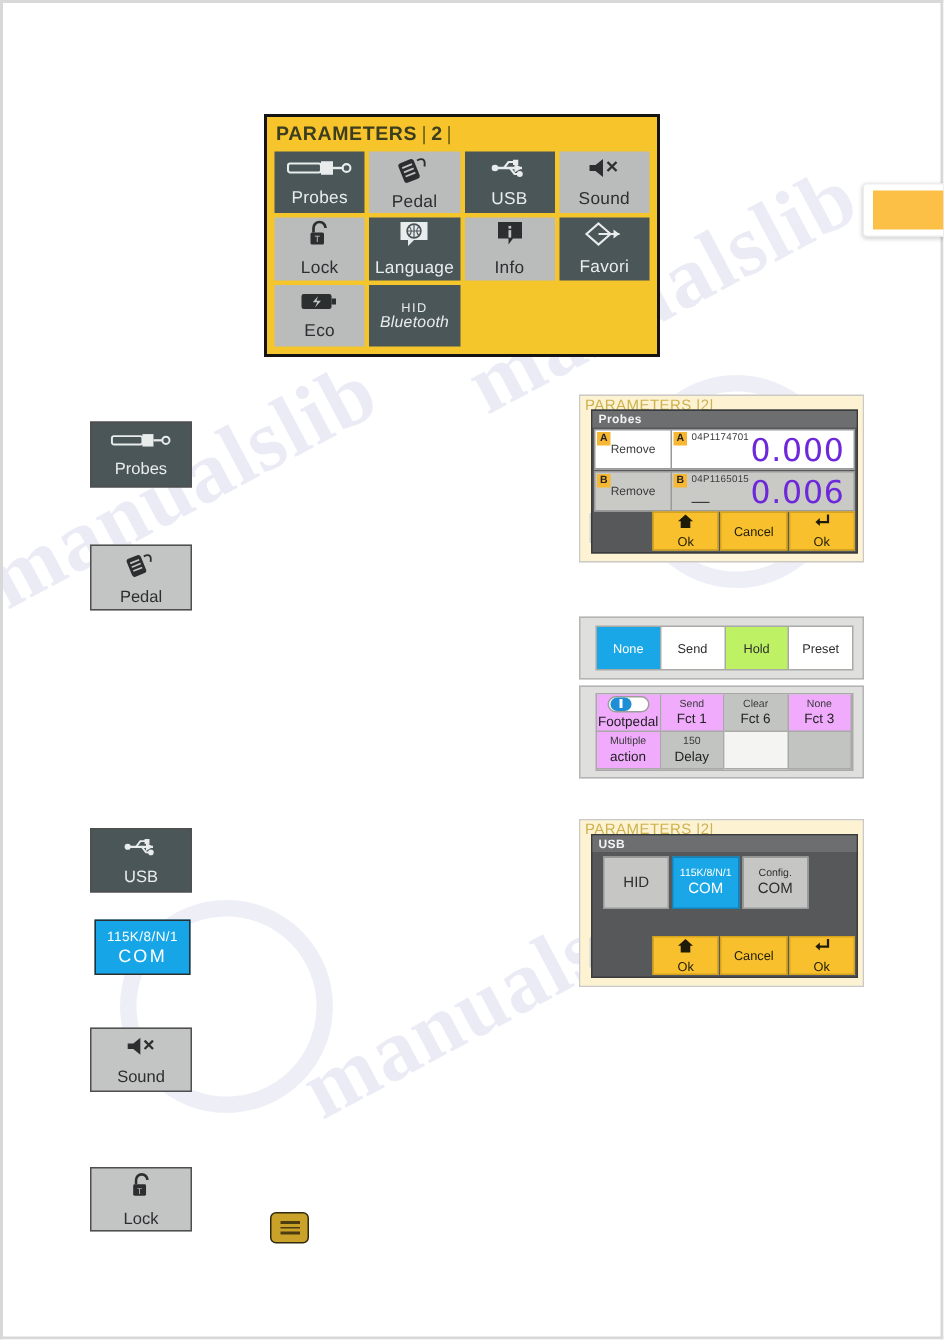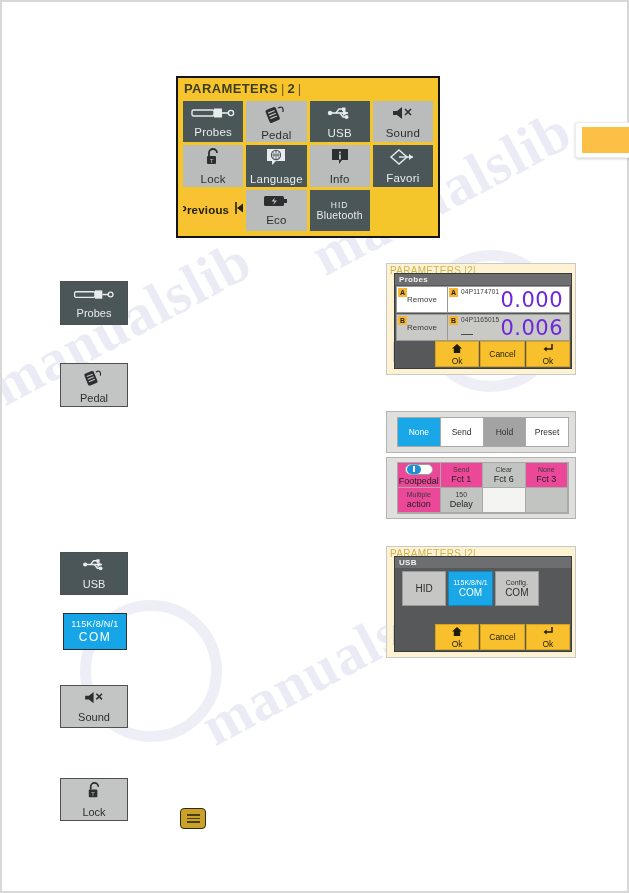--- a/index.html
+++ b/index.html
@@ -58,21 +58,21 @@
   .pgrid{
     position:absolute;left:2px;top:20px;right:2px;bottom:2px;
     display:grid;grid-template-columns:repeat(4,1fr);grid-template-rows:repeat(3,1fr);
     gap:3px;padding:3px;box-sizing:border-box;background:#f5c52c;
   }
   .pbtn{
     display:flex;flex-direction:column;align-items:center;justify-content:center;
     box-sizing:border-box;position:relative;overflow:hidden;
   }
   .pbtn .lbl{font-size:11.5px;line-height:12px;text-align:center;letter-spacing:.2px;}
-  .pbtn .lbl.two{font-size:10.5px;line-height:11px;}
+  .pbtn .lbl.two{font-size:10.5px;line-height:11px;font-style:italic;}
   .pbtn .sub{font-size:8.5px;line-height:10px;letter-spacing:1px;}
   .pbtn.dark{background:#4a5658;}
   .pbtn.dark .lbl,.pbtn.dark .sub{color:#e9eced;}
   .pbtn.light{background:#b9bcbb;}
   .pbtn.light .lbl,.pbtn.light .sub{color:#2b2f30;}
   .pbtn.amber{background:#f9c233;}
   .pbtn.amber .lbl{color:#23210d;font-weight:bold;}
   .pbtn.amber{flex-direction:row;gap:5px;}
   .ico{display:block;margin-bottom:2px;}
 
@@ -132,33 +132,33 @@
   
   #pedal-mode-panel{left:386px;top:411px;width:190px;height:42px;background:#dfe0de;border:1px solid #b4b5b3;}
   .strip{position:absolute;left:10px;top:5px;right:6px;bottom:5px;display:flex;border:1px solid #a9aaa8;box-sizing:border-box;}
   .strip .cell{
     flex:1;display:flex;align-items:center;justify-content:center;
     font-size:8.5px;color:#2d2d2d;border-right:1px solid #a9aaa8;box-sizing:border-box;
     background:#ffffff;
   }
   .strip .cell:last-child{border-right:none;}
   .strip .cell.sel{background:#19a7e8;color:#ffffff;}
-  .strip .cell.gray{background:#a3a3a3;}
+  .strip .cell.gray{background:#bef264;}
 
   
   #pedal-config-panel{left:386px;top:457px;width:190px;height:62px;background:#dfe0de;border:1px solid #b4b5b3;}
   .pc-grid{
     position:absolute;left:10px;top:4px;right:6px;bottom:4px;
     display:grid;grid-template-columns:repeat(4,1fr);grid-template-rows:repeat(2,1fr);
     border:1px solid #a9aaa8;box-sizing:border-box;
   }
   .pc{
     display:flex;flex-direction:column;align-items:center;justify-content:center;
     border-right:1px solid #a9aaa8;border-bottom:1px solid #a9aaa8;box-sizing:border-box;
-    background:#ec4899;
+    background:#f0abfc;
   }
   .pc.gray{background:#c2c4c1;}
   .pc.blank{background:#f4f5f3;}
   .pc .t1{font-size:7px;color:#3a3a3a;line-height:8px;}
   .pc .t2{font-size:9px;color:#222;line-height:11px;}
   .toggle{
     width:28px;height:11px;border-radius:6px;background:#ffffff;border:1px solid #9d9e9c;
     position:relative;margin-bottom:1px;box-sizing:border-box;
   }
   .toggle .knob{position:absolute;left:1px;top:0px;width:14px;height:9px;border-radius:5px;background:#1e8fd5;}
@@ -305,29 +305,20 @@
       <span class="ico">
         <svg width="28" height="18" viewBox="0 0 28 18">
             <path d="M10 2 l8 7 -8 7 -8 -7 z" fill="none" stroke="#e9eced" stroke-width="1.4"></path>
             <path d="M10 9 h14" stroke="#e9eced" stroke-width="1.4"></path>
             <path d="M24 9 l-4 -3 v6 z" fill="#e9eced"></path>
           </svg>
       </span>
       <span class="lbl">Favori</span>
     </div>
 
-    <div class="pbtn amber">
-      <span class="lbl">Previous</span>
-      <span>
-        <svg width="13" height="14" viewBox="0 0 13 14">
-            <path d="M11 1 L3 7 l8 6 z" fill="#23210d"></path>
-            <path d="M2 1 v12" stroke="#23210d" stroke-width="1.6"></path>
-          </svg>
-      </span>
-    </div>
 
     <div class="pbtn light">
       <span class="ico">
         <svg width="26" height="14" viewBox="0 0 26 14">
             <rect x="1" y="2" width="20" height="10" rx="1.5" fill="#2b2f30"></rect>
             <rect x="21" y="5" width="3" height="4" fill="#2b2f30"></rect>
             <path d="M12 3.5 l-3.5 4 h3 l-1.5 3.5 4 -4.5 h-3 z" fill="#c3c5c4"></path>
           </svg>
       </span>
       <span class="lbl">Eco</span>

